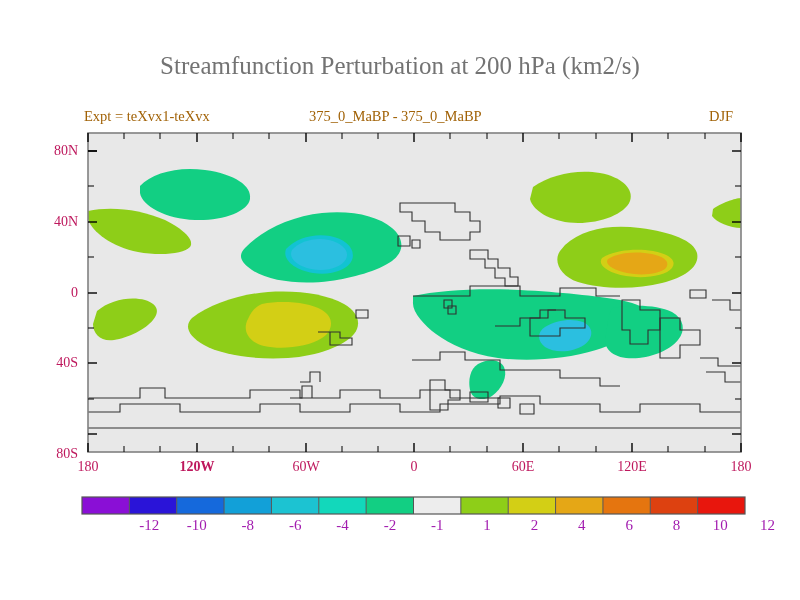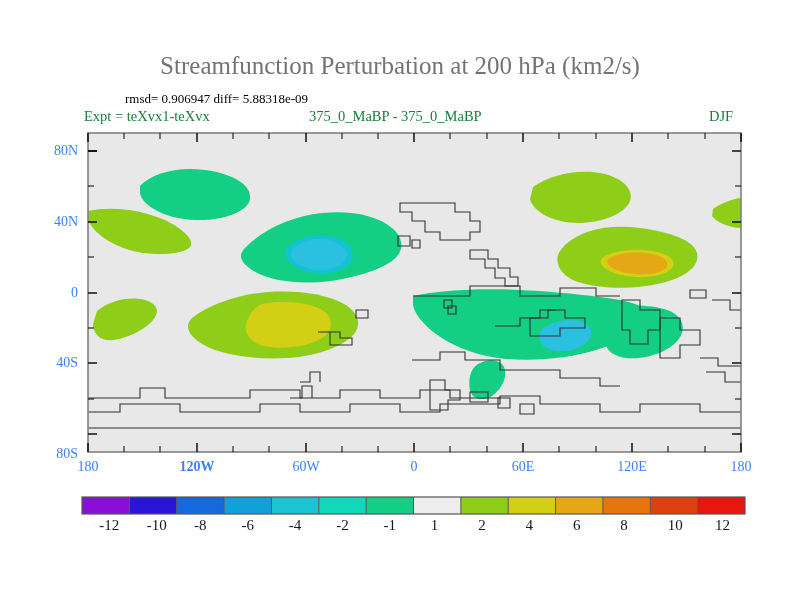--- a/index.html
+++ b/index.html
@@ -36,52 +36,51 @@
     left: 125px;
     top: 91px;
     font-size: 13px;
     color: #000;
     white-space: nowrap;
   }
   .subhead {
     position: absolute;
     top: 108px;
     font-size: 14.5px;
-    color: #15803d;
+    color: #a16207;
     white-space: nowrap;
   }
   .subhead.left  { left: 84px; }
   .subhead.mid   { left: 309px; }
   .subhead.right { left: 709px; }
 
   .axis-label {
     position: absolute;
     font-size: 14px;
-    color: #3b82f6;
+    color: #be185d;
     white-space: nowrap;
   }
   .ylab { text-align: right; }
   .xlab { text-align: center; }
 
   .cbar-label {
     position: absolute;
     font-size: 15px;
-    color: #0f172a;
-    text-align: left;
+    color: #a21caf;
+    text-align: right;
     white-space: nowrap;
   }
   svg { display: block; }
 </style>
 </head>
 <body>
 
 <div id="figure">
 
   <div class="title">Streamfunction Perturbation at 200 hPa (km2/s)</div>
-  <div class="stat-line">rmsd= 0.906947 diff= 5.88318e-09</div>
   <div class="subhead left">Expt = teXvx1-teXvx</div>
   <div class="subhead mid">375_0_MaBP - 375_0_MaBP</div>
   <div class="subhead right">DJF</div>
 
   <svg width="800" height="600" style="position:absolute;left:0;top:0;">
     <defs>
       <clipPath id="mapclip">
         <rect x="88" y="133" width="653" height="319"></rect>
       </clipPath>
     </defs>

